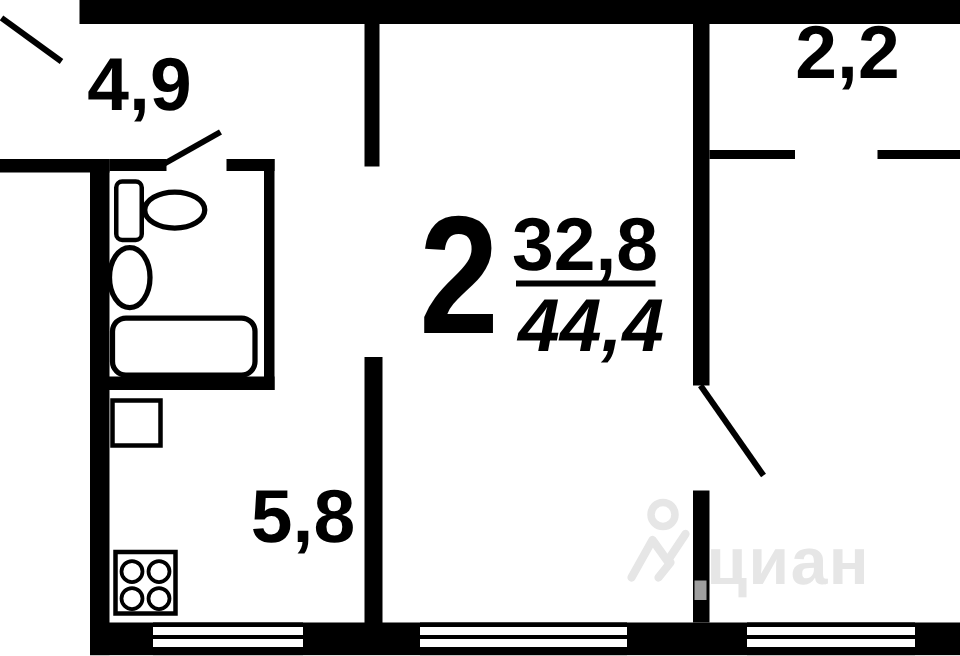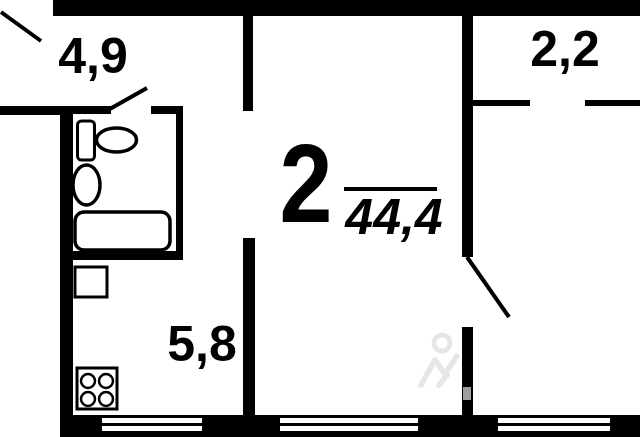--- a/index.html
+++ b/index.html
@@ -75,27 +75,29 @@
     <g>
       <rect x="77" y="368" width="40" height="41" fill="#fff" stroke="#000" stroke-width="3"></rect>
       <circle cx="88" cy="381" r="7" fill="#fff" stroke="#000" stroke-width="2.5"></circle>
       <circle cx="106" cy="381" r="7" fill="#fff" stroke="#000" stroke-width="2.5"></circle>
       <circle cx="88" cy="399" r="7" fill="#fff" stroke="#000" stroke-width="2.5"></circle>
       <circle cx="106" cy="399" r="7" fill="#fff" stroke="#000" stroke-width="2.5"></circle>
     </g>
   </svg>
 
   <div class="lbl" style="left:93px;top:56px;">4,9</div>
-  <div class="lbl" style="left:565px;top:49px;">2,2</div>
+  <div class="lbl" style="left:565px;top:35px;">2,2</div>
   <div class="lbl" style="left:190px;top:344px;margin-left:12px;">5,8</div>
 
   <div class="big-num" style="left:306px;top:184px;">2</div>
+  <div class="lbl frac-top" style="left:390px;top:163px;">32,8</div>
   <div class="frac-line" style="left:344px;top:187px;width:93px;height:4px;"></div>
   <div class="lbl" style="left:394px;top:217px;font-style:italic;">44,4</div>
 
   <svg width="48" height="64" viewBox="0 0 48 64" style="left:416px;top:330px;">
     <circle cx="26" cy="13" r="8" fill="none" stroke="#e6e6e6" stroke-width="5"></circle>
     <path d="M5,55 L19,30 L29,44 L41,26" fill="none" stroke="#e6e6e6" stroke-width="5.5" stroke-linecap="round" stroke-linejoin="round"></path>
     <path d="M23,55 L31,45" fill="none" stroke="#e6e6e6" stroke-width="5.5" stroke-linecap="round"></path>
   </svg>
+  <div class="wm-text">циан</div>
   <div class="wm-patch"></div>
 
 </div>
 
 </body></html>

